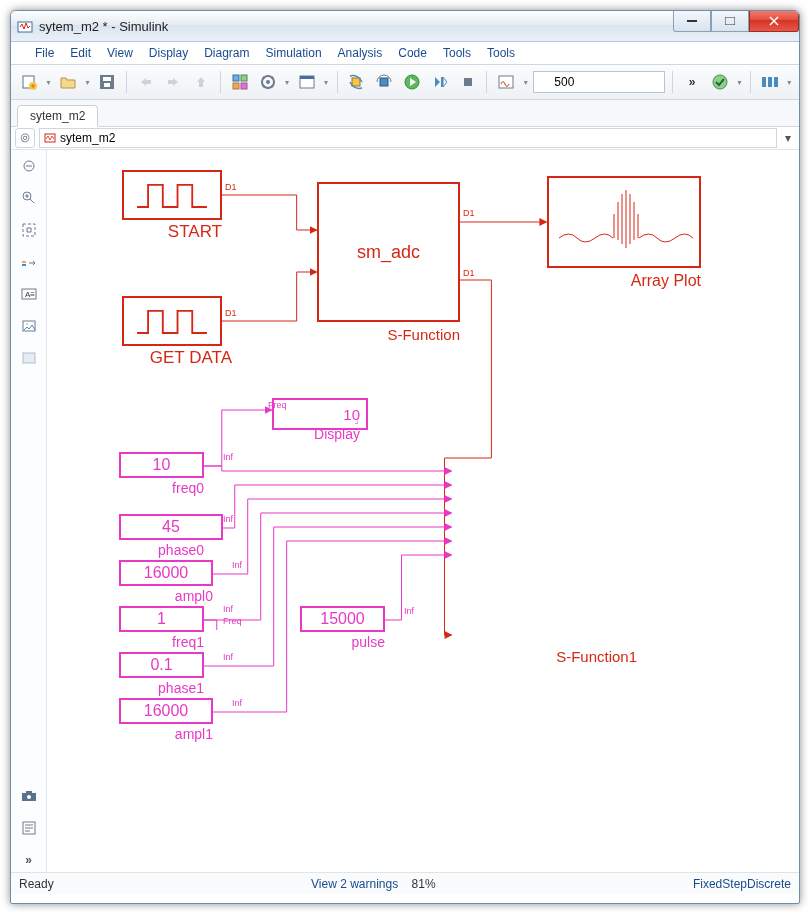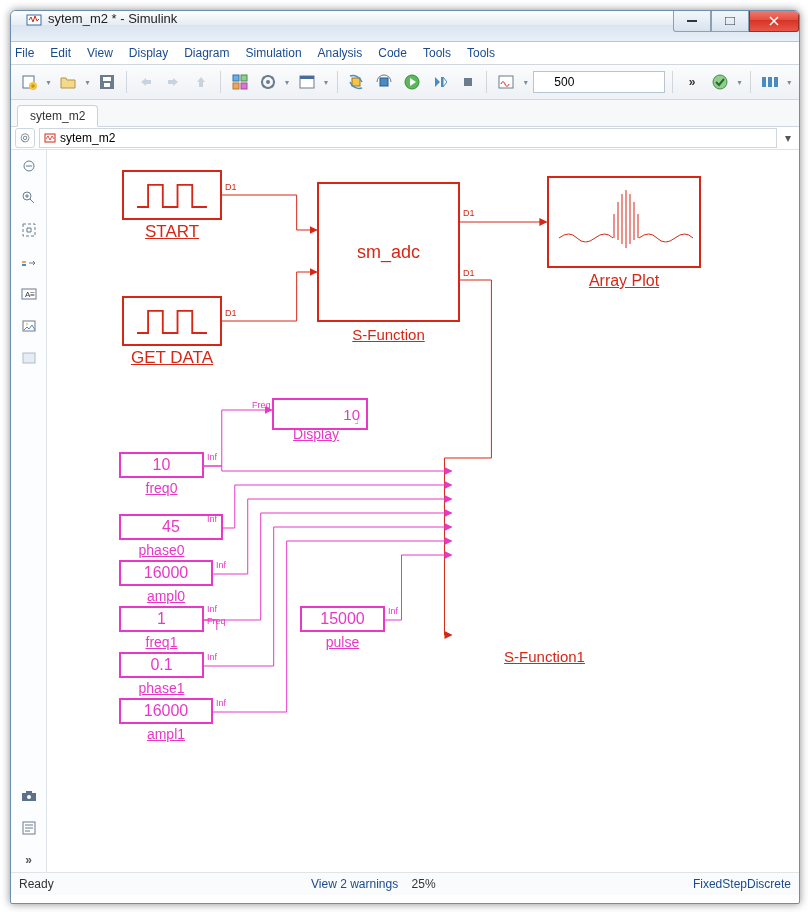--- a/index.html
+++ b/index.html
@@ -1,24 +1,24 @@
 <!DOCTYPE html>
 <html><head>
 <meta charset="utf-8">
 <style>
 body{margin:0;font-family:"Segoe UI",Arial,sans-serif;font-size:12px;background:#fff;color:#000;}
 .win{width:788px;height:892px;margin:10px;box-shadow:0 0 8px rgba(0,0,0,.45);border:1px solid #6d8fad;border-radius:6px 6px 2px 2px;overflow:hidden;position:relative;background:#fff;}
-.titlebar{height:30px;background:linear-gradient(#fdfefe,#e6ecf3 45%,#dae4ef 46%,#e9f0f8);display:flex;border-bottom:1px solid #b8c7d8;position:relative;padding-left:9px;}
+.titlebar{height:30px;background:linear-gradient(#fdfefe,#e6ecf3 45%,#dae4ef 46%,#e9f0f8);display:flex;align-items:center;border-bottom:1px solid #b8c7d8;position:relative;}
 .titlebar .icon{width:16px;height:16px;margin:0 6px;}
 .titlebar .title{font-size:13px;color:#222;}
 .winbtns{position:absolute;right:0;top:0;display:flex;}
 .winbtn{width:36px;height:20px;border:1px solid #8aa0b5;border-top:none;background:linear-gradient(#f3f7fb,#d8e3ef);display:flex;align-items:center;justify-content:center;font-size:11px;color:#334;}
 .winbtn.min{border-radius:0 0 0 3px;}
 .winbtn.close{width:48px;background:linear-gradient(#f07a6f,#e54d3f 45%,#d53424 46%,#e8564a);color:#fff;border-color:#9a2f24;border-radius:0 0 3px 0;}
-.menubar{height:22px;padding:0 4px;display:flex;align-items:center;gap:16px;color:#1a4b8e;font-size:12px;}
+.menubar{height:22px;padding:0 24px;display:flex;align-items:center;gap:16px;color:#1a4b8e;font-size:12px;}
 .menubar span{cursor:default;}
 .toolbar{height:34px;border-top:1px solid #d0d7de;border-bottom:1px solid #d0d7de;background:linear-gradient(#fbfcfd,#eef1f5);display:flex;align-items:center;padding:0 6px;gap:4px;}
 .tbtn{width:24px;height:24px;border:1px solid transparent;border-radius:3px;display:flex;align-items:center;justify-content:center;color:#5b728a;}
 .tdd{width:8px;display:flex;align-items:center;justify-content:center;color:#7a8b9c;font-size:8px;}
 .tsep{width:1px;height:22px;background:#cfd6dd;margin:0 3px;}
 .stopinput{width:90px;height:20px;border:1px solid #b8c4ce;background:#fff;padding:0 20px;font-size:12px;}
 .tabs{height:26px;background:#f6f8fa;border-bottom:1px solid #d0d7de;display:flex;align-items:flex-end;padding-left:6px;}
 .tab{background:#fff;border:1px solid #c9d2db;border-bottom:1px solid #fff;border-radius:4px 4px 0 0;padding:3px 12px;font-size:12px;color:#333;position:relative;top:1px;}
 .pathbar{height:22px;display:flex;align-items:center;border-bottom:1px solid #dfe4e9;padding:0 4px;gap:4px;}
 .backfwd{width:18px;height:18px;border:1px solid #cfd7de;border-radius:3px;display:flex;align-items:center;justify-content:center;color:#6d7c8a;}
@@ -28,26 +28,26 @@
 .sidebar{width:35px;border-right:1px solid #dfe4e9;display:flex;flex-direction:column;align-items:center;padding-top:4px;gap:8px;background:#fcfdfe;}
 .sbtn{width:22px;height:22px;display:flex;align-items:center;justify-content:center;color:#6b7c8e;border:1px solid transparent;border-radius:3px;}
 .sidebar .spacer{flex:1;}
 .canvas{flex:1;position:relative;background:#fff;overflow:hidden;}
 .statusbar{height:22px;border-top:1px solid #dfe4e9;display:flex;align-items:center;padding:0 8px;font-size:12px;color:#333;background:#f9fbfc;}
 .statusbar .left{flex:0 0 auto;}
 .statusbar .mid{flex:1;text-align:center;color:#1a4b8e;}
 .statusbar .right{flex:0 0 auto;color:#1a4b8e;}
 
 .blk{position:absolute;border:2px solid;background:#fff;box-sizing:border-box;}
-.lbl{position:absolute;width:100%;text-align:center;font-size:15px;text-decoration:underline;}
+.lbl{position:absolute;width:100%;text-align:right;font-size:15px;}
 .red{border-color:#d62716;color:#d62716;}
 .mag{border-color:#e838c6;color:#e838c6;}
 .constval{text-align:center;font-size:16px;line-height:1;}
 .port{position:absolute;font-size:9px;color:#d62716;}
-.portm{color:#e838c6;}
+.portm{color:#e838c6;margin-left:16px;}
 svg.wires{position:absolute;left:0;top:0;width:100%;height:100%;pointer-events:none;}
 
 .pulse svg{width:100%;height:100%;}
 .display-box{border:2px solid #e838c6;display:flex;align-items:center;justify-content:flex-end;padding:2px 6px;font-size:15px;color:#e838c6;position:relative;}
 .display-box::after{content:"";position:absolute;right:1px;bottom:1px;font-size:9px;}
 </style>
 </head>
 <body>
 
 <div class="win">
@@ -415,17 +415,17 @@
       <div class="port portm" style="left:341px;top:456px">Inf</div>
 
     </div>
   </div>
 
   <div class="statusbar">
     <div class="left">Ready</div>
     <div class="mid">
       <span>View 2 warnings</span>
       &nbsp;&nbsp;
-      <span style="color:#333">25%</span>
+      <span style="color:#333">81%</span>
     </div>
     <div class="right">FixedStepDiscrete</div>
   </div>
 </div>
 
 </body></html>

